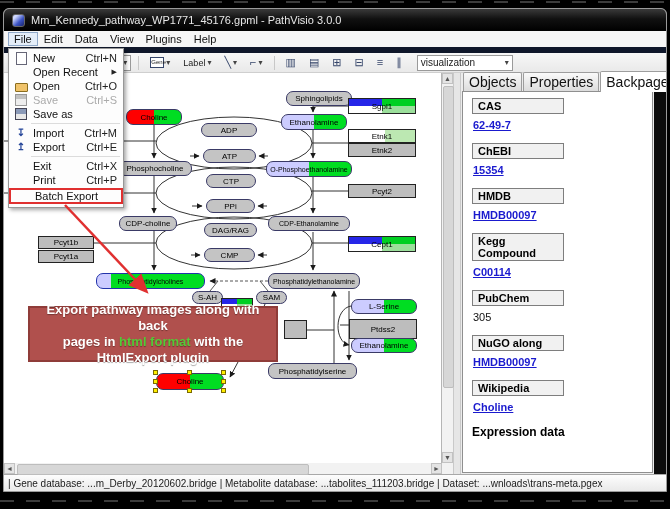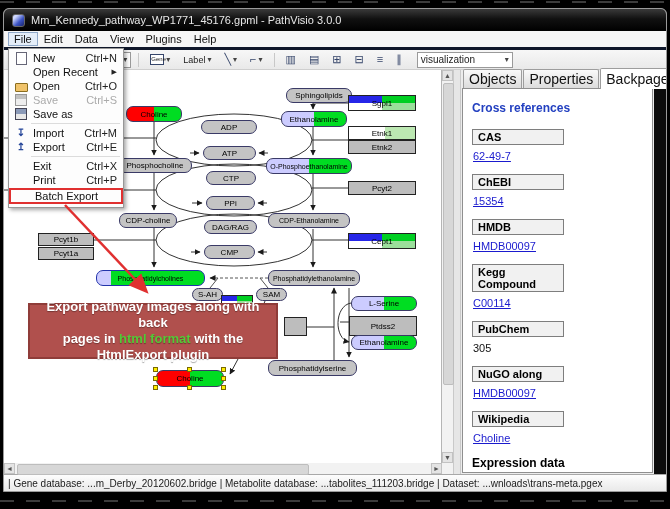--- a/index.html
+++ b/index.html
@@ -6,21 +6,21 @@
     font-family:"Liberation Sans",sans-serif;-webkit-font-smoothing:antialiased;}
   .edge-dashes{position:absolute;left:0;width:670px;height:2px;
     background:repeating-linear-gradient(to right,#777 0 14px,transparent 14px 26px);opacity:.5;}
   
   .win{position:absolute;left:3px;top:8px;width:662px;height:482px;border:1px solid #9a9a9a;
     border-radius:6px 6px 0 0;background:#f0f0f0;display:flex;flex-direction:column;overflow:hidden;}
   .titlebar{height:22px;background:linear-gradient(#3a3a3a,#111 45%,#000);display:flex;align-items:center;
     gap:6px;padding:0 8px;color:#e8e8e8;font-size:11px;flex:0 0 auto;}
   .appicon{width:11px;height:11px;border-radius:3px;background:linear-gradient(135deg,#cfd8ff 20%,#3b53c4 60%,#18246b);
     border:1px solid #666;flex:0 0 auto;}
-  .menubar{height:16px;background:#f6f6f6;border-bottom:3px solid #0f172a;display:flex;align-items:center;
+  .menubar{height:16px;background:#f6f6f6;border-bottom:6px solid #0f172a;display:flex;align-items:center;
     font-size:11px;color:#111;padding-left:4px;flex:0 0 auto;}
   .menubar .mitem{padding:1px 6px;cursor:default;}
   .menubar .mitem.open{border:1px solid #8fa8c8;background:#e4edf8;padding:0 5px;}
   .toolbar{height:19px;background:linear-gradient(#f7f7f7,#e9e9e9);border-bottom:1px solid #cfcfcf;
     display:flex;align-items:center;gap:5px;font-size:10px;color:#222;padding:0 6px;flex:0 0 auto;}
   .combo{background:#fff;border:1px solid #9a9a9a;display:flex;align-items:center;height:14px;
     padding:0 3px;gap:6px;font-size:10px;}
   .combo .caret{font-size:8px;color:#444;}
   .tbtn{display:flex;align-items:center;gap:2px;height:14px;padding:0 3px;border:1px solid transparent;}
   .tbtn .caret{font-size:8px;color:#444;}
@@ -80,21 +80,21 @@
   .tabs{height:17px;display:flex;align-items:flex-end;gap:1px;padding:1px 2px 0 2px;flex:0 0 auto;}
   .tab{font-size:14px;color:#111;background:linear-gradient(#fafafa,#dcdcdc);border:1px solid #9d9d9d;
     border-bottom:none;padding:1px 5px;border-radius:2px 2px 0 0;}
   .tab.active{background:#fff;padding:2px 5px;position:relative;top:1px;}
   .panel{flex:1 1 auto;background:#fff;border:1px solid #8f8f8f;margin:0 1px 1px 1px;padding:6px 9px;
     overflow:hidden;min-height:0;}
   .xref-title{color:#2340c0;font-weight:bold;font-size:12px;margin:6px 0 14px 0;}
   .xsec-head{width:92px;box-sizing:border-box;border:1px solid #7e7e7e;background:#f1f1f1;font-weight:bold;
     font-size:11px;color:#000;padding:1px 5px;margin-bottom:5px;}
   .xsec-val{font-size:11px;margin:0 0 12px 1px;}
-  a.xlink{color:#1a1ace;font-weight:normal;text-decoration:underline;}
+  a.xlink{color:#1a1ace;font-weight:bold;text-decoration:underline;}
   .xplain{color:#111;}
   .xfooter{font-weight:bold;font-size:12px;color:#000;margin-top:2px;}
   
   .status{height:16px;flex:0 0 auto;background:linear-gradient(#fdfdfd,#e9e9e9);border-top:1px solid #a8a8a8;
     font-size:10px;color:#1a1a1a;display:flex;align-items:center;padding-left:4px;white-space:nowrap;overflow:hidden;}
 </style>
 </head>
 <body>
 
 <div class="edge-dashes" style="top:1px"></div>
@@ -284,21 +284,20 @@
 
     <div class="side">
       <div class="tabs">
         <span class="tab">Objects</span>
         <span class="tab">Properties</span>
         <span class="tab active">Backpage</span>
         <span class="tab">Search</span>
 
       </div>
       <div class="panel">
-        <div class="xref-title">Cross references</div>
 
         <div>
           <div class="xsec-head">CAS</div>
           <div class="xsec-val"><a class="xlink" href="#">62-49-7</a></div>
         </div>
         <div>
           <div class="xsec-head">ChEBI</div>
           <div class="xsec-val"><a class="xlink" href="#">15354</a></div>
         </div>
         <div>

